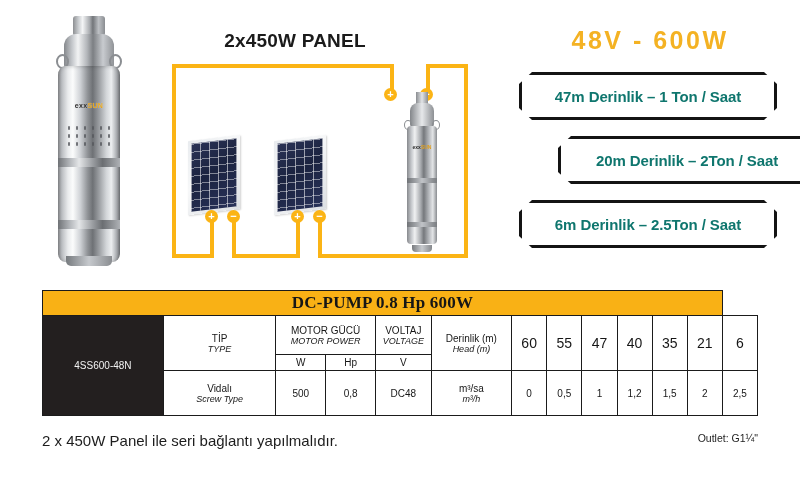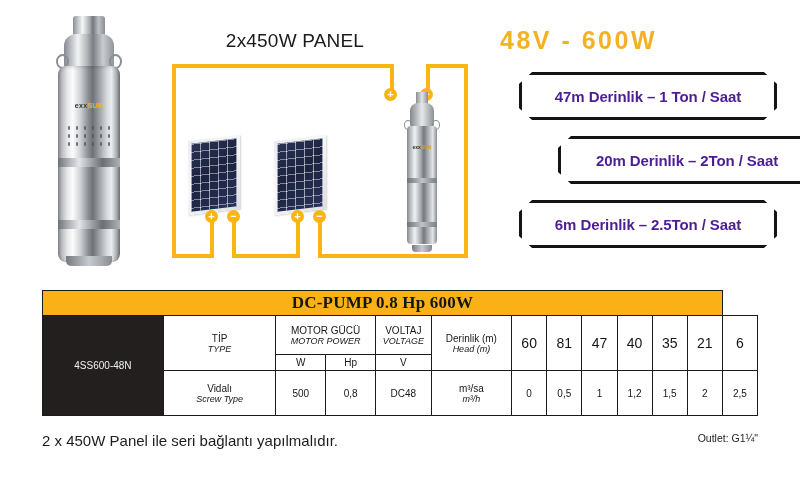--- a/index.html
+++ b/index.html
@@ -121,21 +121,21 @@
   }
 
   
   #panel-title {
     position: absolute;
     left: 170px;
     top: 30px;
     width: 250px;
     text-align: center;
     font-size: 19px;
-    font-weight: normal;
+    font-weight: bold;
     letter-spacing: .2px;
     color: #1b1b1b;
   }
 
   #wiring { position: absolute; left: 160px; top: 60px; width: 320px; height: 215px; }
   .wire { position: absolute; background: #fbb415; }
   .wire.h { height: 4px; }
   .wire.v { width: 4px; }
 
   .term {
@@ -202,21 +202,21 @@
     border: 1.5px solid #8a8d91; border-radius: 50%; }
   .ps-lug.l { left: 0px; }
   .ps-lug.r { right: 0px; }
 
   
   #spec-title {
     position: absolute;
     left: 500px;
     top: 26px;
     width: 300px;
-    text-align: left;
+    text-align: center;
     font-size: 25px;
     font-weight: bold;
     letter-spacing: 2.5px;
     color: #f4b223;
   }
   .badge {
     position: absolute;
     left: 519px;
     width: 258px;
     height: 48px;
@@ -224,21 +224,21 @@
     border: 3px solid #141414;
     box-sizing: border-box;
     clip-path: polygon(13px 0, calc(100% - 13px) 0, 100% 12px,
                        100% calc(100% - 12px), calc(100% - 13px) 100%,
                        13px 100%, 0 calc(100% - 12px), 0 12px);
     display: flex;
     align-items: center;
     justify-content: center;
     font-size: 15px;
     font-weight: bold;
-    color: #4c1d95;
+    color: #0f766e;
     letter-spacing: -.1px;
   }
   #badge-0 { top: 72px; }
   #badge-1 { top: 136px; margin-left: 39px; }
   #badge-2 { top: 200px; }
 
   
   #spec-table {
     position: absolute;
     left: 42px;
@@ -397,21 +397,21 @@
     </td>
     <td class="v-col two-line">
       <span class="tr-l">VOLTAJ</span>
       <span class="en-l">VOLTAGE</span>
     </td>
     <td class="head-col two-line" rowspan="2">
       <span class="tr-l">Derinlik (m)</span>
       <span class="en-l">Head (m)</span>
     </td>
     <td class="num-col" rowspan="2">60</td>
-    <td class="num-col" rowspan="2">81</td>
+    <td class="num-col" rowspan="2">55</td>
     <td class="num-col" rowspan="2">47</td>
     <td class="num-col" rowspan="2">40</td>
     <td class="num-col" rowspan="2">35</td>
     <td class="num-col" rowspan="2">21</td>
     <td class="num-col" rowspan="2">6</td>
   </tr>
 
   <tr class="sub-row">
     <td class="mp-col">W</td>
     <td class="mp-col">Hp</td>

